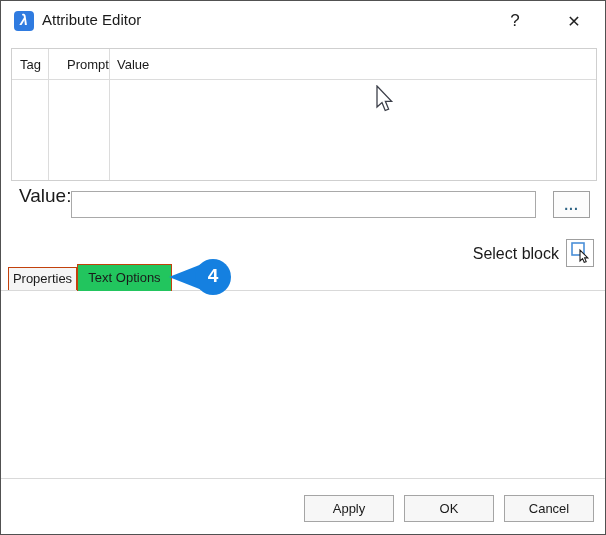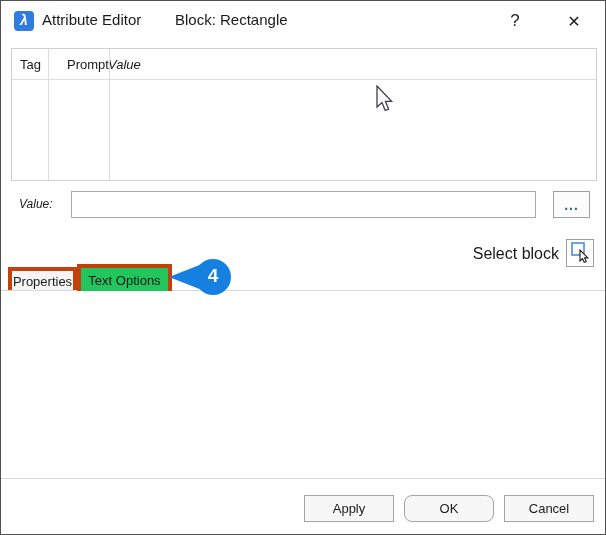--- a/index.html
+++ b/index.html
@@ -17,40 +17,40 @@
   .win-title { position:absolute; left:41px; top:10px; font-size:15px; }
   .win-subtitle { position:absolute; left:174px; top:10px; font-size:15px; }
   .tb-btn { position:absolute; top:6px; height:28px; background:transparent; border:none;
     font-family:"Liberation Sans",sans-serif; color:#222; cursor:default; }
   .tb-help { left:498px; width:32px; font-size:17px; }
   .tb-close { left:556px; width:34px; font-size:16px; font-weight:400; }
   
   .attr-table { position:absolute; left:10px; top:47px; width:586px; height:133px;
     border:1px solid #cfcfcf; background:#fff; }
   .attr-table .th { position:absolute; top:8px; font-size:13px; color:#1a1a1a; }
-  .th-tag { left:8px; } .th-prompt { left:55px; } .th-value { left:96px;font-style:italic; }
+  .th-tag { left:8px; } .th-prompt { left:55px; } .th-value { left:105px; }
   .attr-table .vline { position:absolute; top:0; width:1px; height:100%; background:#dcdcdc; }
   .v1 { left:36px; } .v2 { left:97px; }
   .attr-table .hline { position:absolute; left:0; top:30px; width:100%; height:1px; background:#dcdcdc; }
   .table-cursor { position:absolute; left:374px; top:84px; }
   
-  .value-label { position:absolute; left:18px; top:196px; font-size:12px;font-style:italic; }
+  .value-label { position:absolute; left:18px; top:184px; font-size:19px; }
   .value-input { position:absolute; left:70px; top:190px; width:465px; height:27px;
     border:1px solid #a9a9a9; background:#fff; font-family:"Liberation Sans",sans-serif;
     font-size:13px; padding:0 5px; }
   .browse-btn { position:absolute; left:552px; top:190px; width:37px; height:27px;
     border:1px solid #9f9f9f; background:#fcfcfc; color:#2f6485; font-weight:bold;
     font-size:14px; letter-spacing:1px; line-height:20px; cursor:default; }
   
   .select-block-label { position:absolute; left:440px; top:244px; width:118px;
     text-align:right; font-size:16px; }
   .select-block-btn { position:absolute; left:565px; top:238px; width:28px; height:28px;
     border:1px solid #9f9f9f; background:#fff; padding:0; cursor:default; }
   
-  .tab { position:absolute; font-size:13px; text-align:center; border:4px solid #c2410c; }
+  .tab { position:absolute; font-size:13px; text-align:center; border:1px solid #c2410c; }
   .tab-properties { left:7px; top:266px; width:69px; height:23px; background:#f5f5f5;
     border-bottom:none; line-height:22px; z-index:2; }
   .tab-textoptions { left:76px; top:263px; width:95px; height:27px; background:#22c55e;
     border-bottom:none; line-height:25px; z-index:3; }
   .tab-panel { position:absolute; left:0; top:289px; width:604px; height:189px;
     border-top:1px solid #d9d9d9; border-bottom:1px solid #d9d9d9; background:#fff; z-index:1; }
   
   .callout { position:absolute; left:168px; top:257px; width:64px; height:38px; z-index:5; }
   .callout-num { position:absolute; left:32px; top:7px; width:24px; text-align:center;
     color:#fff; font-size:19px; font-weight:bold; }
@@ -64,31 +64,30 @@
     background:#fff; font-family:"Liberation Sans",sans-serif; font-size:13px; padding:0 4px; }
   .lg-input { position:absolute; left:447px; width:136px; height:25px; border:1px solid #8a8a8a;
     background:#fff; font-family:"Liberation Sans",sans-serif; font-size:13px; padding:0 4px; }
   .cb { position:absolute; width:15px; height:15px; border:1px solid #5a5a5a; background:#fff; }
   .cb-label { position:absolute; font-size:13px; }
   .mn { text-decoration:underline; }
   
   .btn { position:absolute; top:494px; width:90px; height:27px;
     border:1px solid #a5a5a5; background:#f7f7f7;
     font-family:"Liberation Sans",sans-serif; font-size:13px; color:#1a1a1a; cursor:default; }
-  .btn-apply { left:303px; } .btn-ok { left:403px;border-radius:8px; } .btn-cancel { left:503px; }
+  .btn-apply { left:303px; } .btn-ok { left:403px; } .btn-cancel { left:503px; }
 </style>
 </head>
 <body>
 
 <div class="dialog">
 
   <div class="titlebar">
     <div class="app-icon">λ</div>
     <span class="win-title">Attribute Editor</span>
-    <span class="win-subtitle">Block: Rectangle</span>
     <button class="tb-btn tb-help">?</button>
     <button class="tb-btn tb-close">✕</button>
   </div>
 
   <div class="attr-table">
     <span class="th th-tag">Tag</span>
     <span class="th th-prompt">Prompt</span>
     <span class="th th-value">Value</span>
     <div class="vline v1"></div>
     <div class="vline v2"></div>

